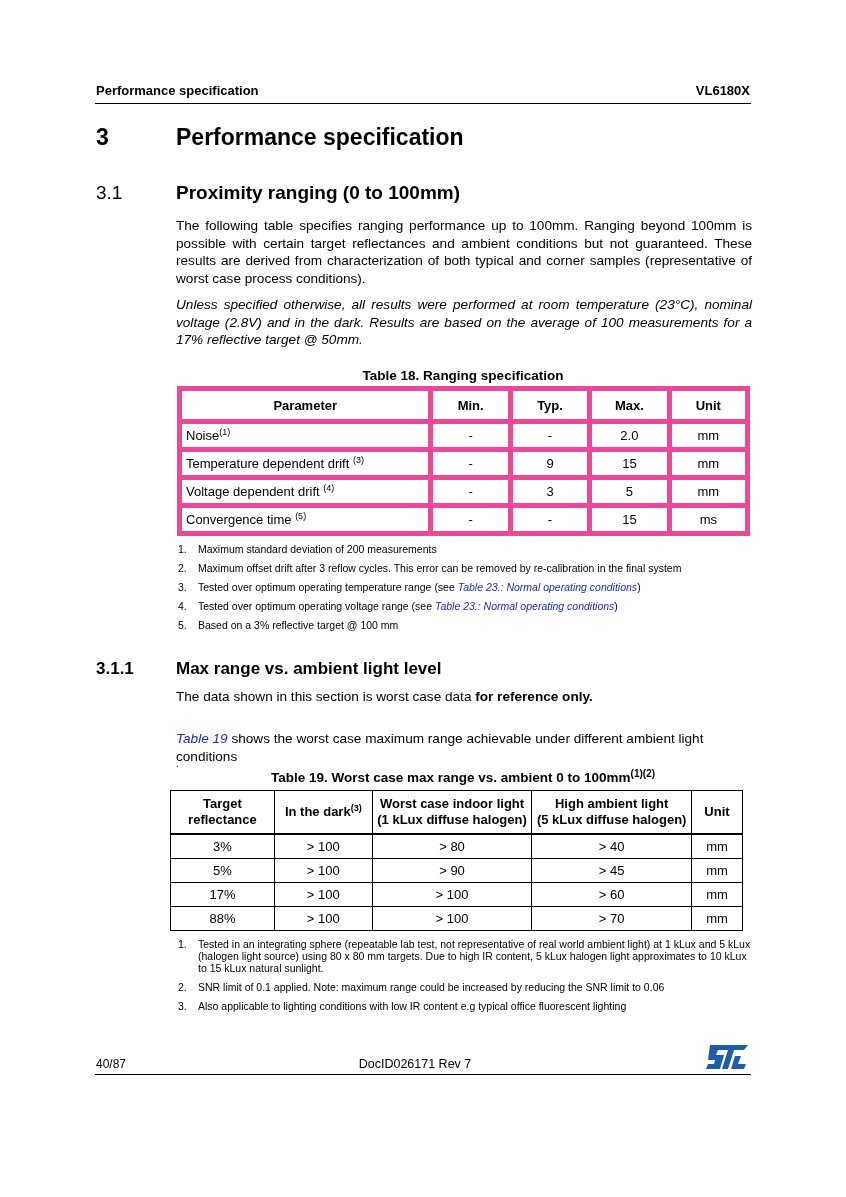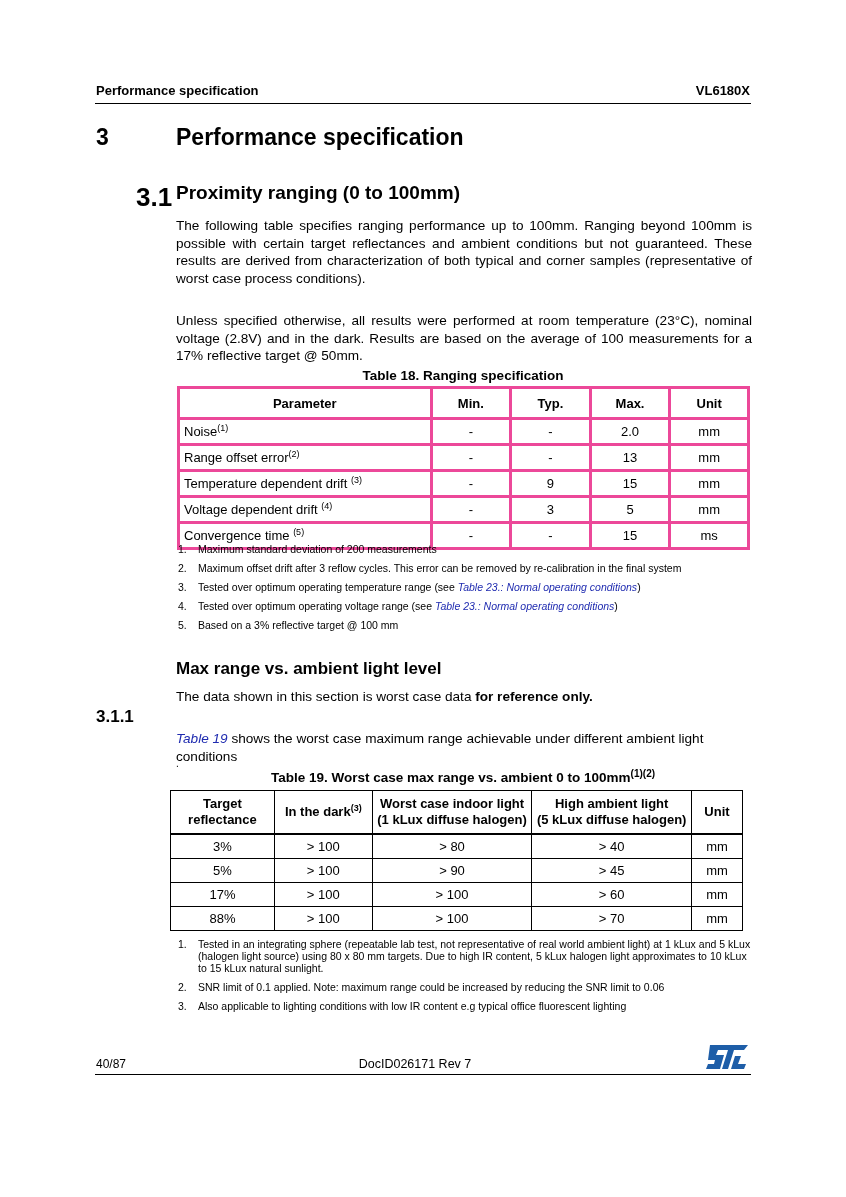--- a/index.html
+++ b/index.html
@@ -3,37 +3,37 @@
 <meta charset="utf-8">
 <style>
   html, body { margin: 0; padding: 0; background: #ffffff; }
   body { width: 846px; height: 1197px; position: relative; font-family: "Liberation Sans", sans-serif; color: #000; overflow: hidden; }
   .abs { position: absolute; }
   .hdr-left { left: 96px; top: 83px; font-size: 13px; font-weight: bold; }
   .hdr-right { right: 96px; top: 83px; font-size: 13px; font-weight: bold; }
   .hdr-rule { left: 95px; width: 656px; top: 103px; height: 0; border-top: 1.5px solid #000; }
   .h1-num { left: 96px; top: 124px; font-size: 23px; font-weight: bold; }
   .h1-txt { left: 176px; top: 124px; font-size: 23px; font-weight: bold; }
-  .h2-num { left: 96px; top: 182px; font-size: 26px; font-weight: bold; margin-left: 40px; }
+  .h2-num { left: 96px; top: 182px; font-size: 19px; font-weight: normal; }
   .h2-txt { left: 176px; top: 182px; font-size: 19px; font-weight: bold; }
-  .h3-num { left: 96px; top: 659px; font-size: 17px; font-weight: bold; margin-top: 48px; }
+  .h3-num { left: 96px; top: 659px; font-size: 17px; font-weight: bold; }
   .h3-txt { left: 176px; top: 659px; font-size: 17px; font-weight: bold; }
   .para { left: 176px; width: 576px; font-size: 13.6px; line-height: 17.5px; text-align: justify; }
   .p1 { top: 217px; }
-  .p2 { top: 312px; }
+  .p2 { top: 296px; font-style: italic; }
   .p3 { top: 688px; }
   .p4 { top: 730px; text-align: left; }
   .dot { left: 176px; top: 758px; font-size: 10px; }
   .caption { left: 176px; width: 574px; text-align: center; font-size: 13.5px; font-weight: bold; }
   .cap18 { top: 368px; }
   .cap19 { top: 770px; }
   .cap19 sup { font-size: 10px; }
   table { border-collapse: collapse; font-size: 13px; }
   .t18 { position: absolute; left: 177px; top: 386px; width: 573px; }
-  .t18 th, .t18 td { border: 3px solid #ec4899; height: 23px; padding: 0 4px; }
+  .t18 th, .t18 td { border: 5px solid #ec4899; height: 23px; padding: 0 4px; }
   .t18 th { font-weight: bold; height: 28px; border-bottom: 2.5px solid #000; }
   .t18 td { text-align: center; }
   .t18 td.param { text-align: left; }
   sup { font-size: 9px; vertical-align: super; line-height: 0; }
   .t19 { position: absolute; left: 170px; top: 790px; width: 573px; }
   .t19 th, .t19 td { border: 1px solid #000; text-align: center; padding: 0 3px; }
   .t19 th { font-weight: bold; height: 42px; border-bottom: 2.5px solid #000; line-height: 16px; }
   .t19 td { height: 23px; }
   .notes { left: 178px; width: 574px; font-size: 10.5px; }
   .notes .n { position: relative; padding-left: 20px; margin-bottom: 7px; line-height: 12px; }
@@ -78,27 +78,20 @@
       <th>Max.</th>
       <th>Unit</th>
     </tr>
   </thead>
   <tbody id="t18-body">
       <tr>
         <td class="param"><span>Noise</span><sup>(1)</sup></td>
         <td>-</td>
         <td>-</td>
         <td>2.0</td>
-        <td>mm</td>
-      </tr>
-      <tr>
-        <td class="param"><span>Range offset error</span><sup>(2)</sup></td>
-        <td>-</td>
-        <td>-</td>
-        <td>13</td>
         <td>mm</td>
       </tr>
       <tr>
         <td class="param"><span>Temperature dependent drift </span><sup>(3)</sup></td>
         <td>-</td>
         <td>9</td>
         <td>15</td>
         <td>mm</td>
       </tr>
       <tr>

